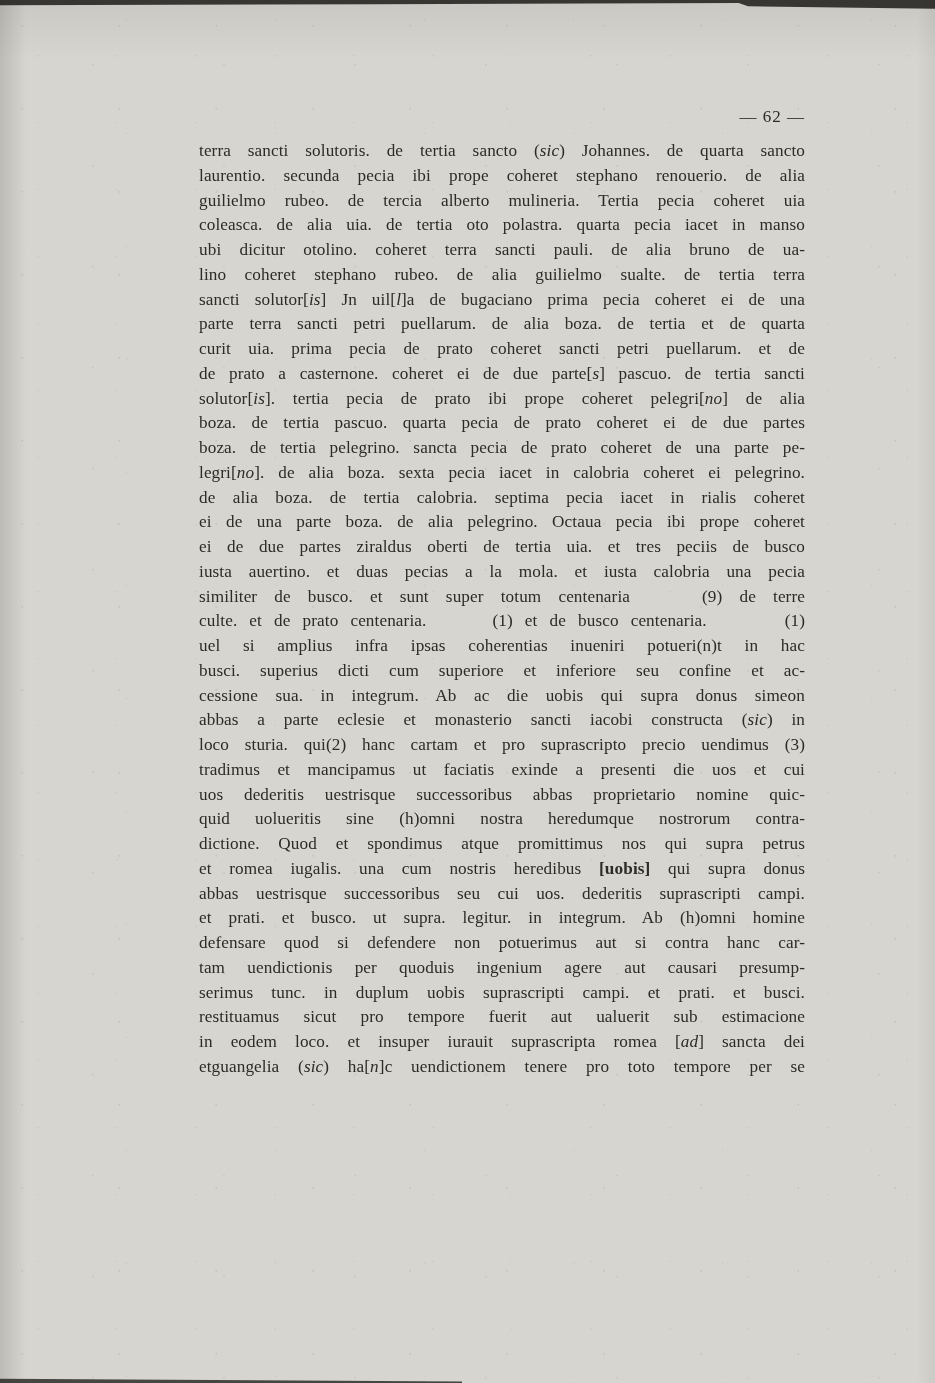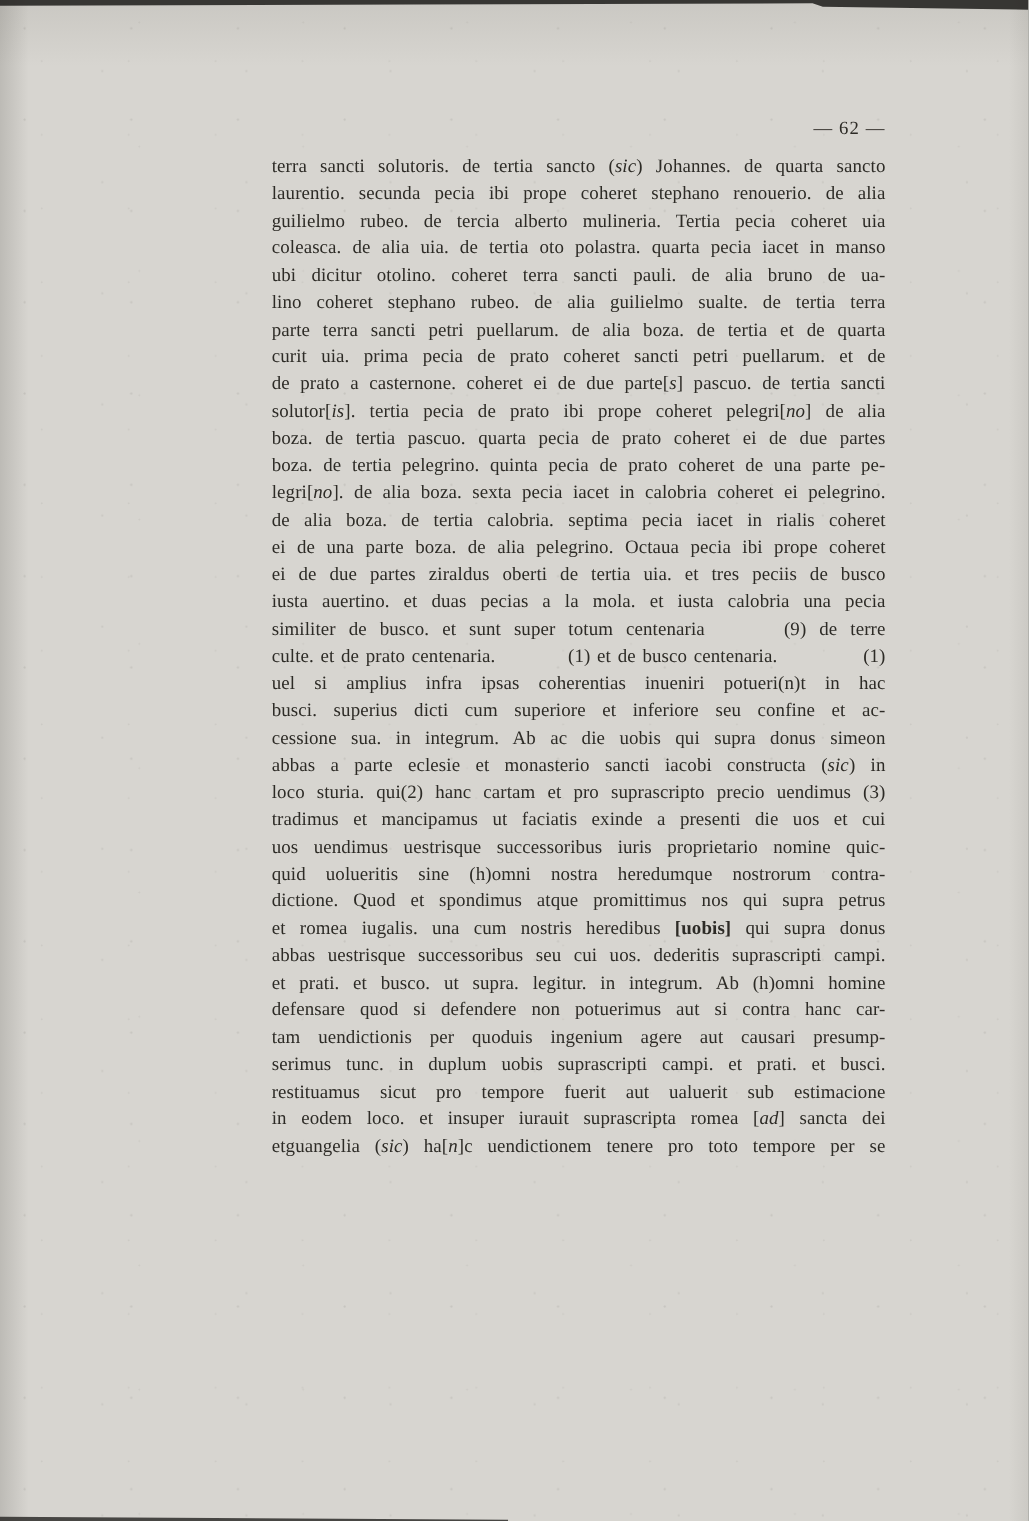--- a/index.html
+++ b/index.html
@@ -45,60 +45,60 @@
   }
   .line{
     text-align:justify;
     text-align-last:justify;
     -moz-text-align-last:justify;
     font-size:17.2px;
     line-height:24.75px;
     letter-spacing:0.1px;
     word-spacing:1.2px;
     white-space:normal;
-    margin-left:48px;
   }
   .line .it{font-style:italic;}
   .line .bd{font-weight:bold;}
   .line .gap{display:inline-block;height:1px;}
 </style>
 </head>
 <body>
 
 <div id="page" style="--paper: #d7d5d0; --ink: #2d2b26;">
   <div class="scan-edge-top"></div>
   <div class="scan-edge-bottom"></div>
   <div class="page-number">— 62 —</div>
   <div class="text-block">
       <div class="line"><span>terra sancti solutoris. de tertia sancto (</span><span class="it">sic</span><span>) Johannes. de quarta sancto</span></div>
       <div class="line"><span>laurentio. secunda pecia ibi prope coheret stephano renouerio. de alia</span></div>
       <div class="line"><span>guilielmo rubeo. de tercia alberto mulineria. Tertia pecia coheret uia</span></div>
       <div class="line"><span>coleasca. de alia uia. de tertia oto polastra. quarta pecia iacet in manso</span></div>
       <div class="line"><span>ubi dicitur otolino. coheret terra sancti pauli. de alia bruno de ua-</span></div>
       <div class="line"><span>lino coheret stephano rubeo. de alia guilielmo sualte. de tertia terra</span></div>
+      <div class="line"><span>sancti solutor[</span><span class="it">is</span><span>] Jn uil[</span><span class="it">l</span><span>]a de bugaciano prima pecia coheret ei de una</span></div>
       <div class="line"><span>parte terra sancti petri puellarum. de alia boza. de tertia et de quarta</span></div>
       <div class="line"><span>curit uia. prima pecia de prato coheret sancti petri puellarum. et de</span></div>
       <div class="line"><span>de prato a casternone. coheret ei de due parte[</span><span class="it">s</span><span>] pascuo. de tertia sancti</span></div>
       <div class="line"><span>solutor[</span><span class="it">is</span><span>]. tertia pecia de prato ibi prope coheret pelegri[</span><span class="it">no</span><span>] de alia</span></div>
       <div class="line"><span>boza. de tertia pascuo. quarta pecia de prato coheret ei de due partes</span></div>
-      <div class="line"><span>boza. de tertia pelegrino. quinta pecia de prato coheret de una parte pe-</span></div>
+      <div class="line"><span>boza. de tertia pelegrino. sancta pecia de prato coheret de una parte pe-</span></div>
       <div class="line"><span>legri[</span><span class="it">no</span><span>]. de alia boza. sexta pecia iacet in calobria coheret ei pelegrino.</span></div>
       <div class="line"><span>de alia boza. de tertia calobria. septima pecia iacet in rialis coheret</span></div>
       <div class="line"><span>ei de una parte boza. de alia pelegrino. Octaua pecia ibi prope coheret</span></div>
       <div class="line"><span>ei de due partes ziraldus oberti de tertia uia. et tres peciis de busco</span></div>
       <div class="line"><span>iusta auertino. et duas pecias a la mola. et iusta calobria una pecia</span></div>
       <div class="line"><span>similiter de busco. et sunt super totum centenaria</span><span class="gap" style="width: 72px;"></span><span>(9) de terre</span></div>
       <div class="line"><span>culte. et de prato centenaria.</span><span class="gap" style="width: 66px;"></span><span>(1) et de busco centenaria.</span><span class="gap" style="width: 78px;"></span><span>(1)</span></div>
       <div class="line"><span>uel si amplius infra ipsas coherentias inueniri potueri(n)t in hac</span></div>
       <div class="line"><span>busci. superius dicti cum superiore et inferiore seu confine et ac-</span></div>
       <div class="line"><span>cessione sua. in integrum. Ab ac die uobis qui supra donus simeon</span></div>
       <div class="line"><span>abbas a parte eclesie et monasterio sancti iacobi constructa (</span><span class="it">sic</span><span>) in</span></div>
       <div class="line"><span>loco sturia. qui(2) hanc cartam et pro suprascripto precio uendimus (3)</span></div>
       <div class="line"><span>tradimus et mancipamus ut faciatis exinde a presenti die uos et cui</span></div>
-      <div class="line"><span>uos uendimus uestrisque successoribus iuris proprietario nomine quic-</span></div>
+      <div class="line"><span>uos dederitis uestrisque successoribus abbas proprietario nomine quic-</span></div>
       <div class="line"><span>quid uolueritis sine (h)omni nostra heredumque nostrorum contra-</span></div>
       <div class="line"><span>dictione. Quod et spondimus atque promittimus nos qui supra petrus</span></div>
       <div class="line"><span>et romea iugalis. una cum nostris heredibus </span><span class="bd">[uobis]</span><span> qui supra donus</span></div>
       <div class="line"><span>abbas uestrisque successoribus seu cui uos. dederitis suprascripti campi.</span></div>
       <div class="line"><span>et prati. et busco. ut supra. legitur. in integrum. Ab (h)omni homine</span></div>
       <div class="line"><span>defensare quod si defendere non potuerimus aut si contra hanc car-</span></div>
       <div class="line"><span>tam uendictionis per quoduis ingenium agere aut causari presump-</span></div>
       <div class="line"><span>serimus tunc. in duplum uobis suprascripti campi. et prati. et busci.</span></div>
       <div class="line"><span>restituamus sicut pro tempore fuerit aut ualuerit sub estimacione</span></div>
       <div class="line"><span>in eodem loco. et insuper iurauit suprascripta romea [</span><span class="it">ad</span><span>] sancta dei</span></div>

